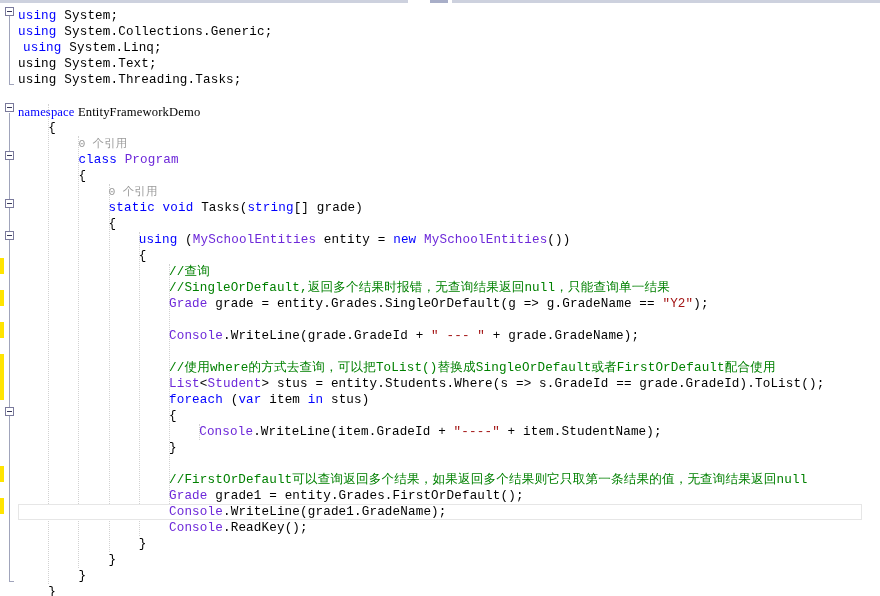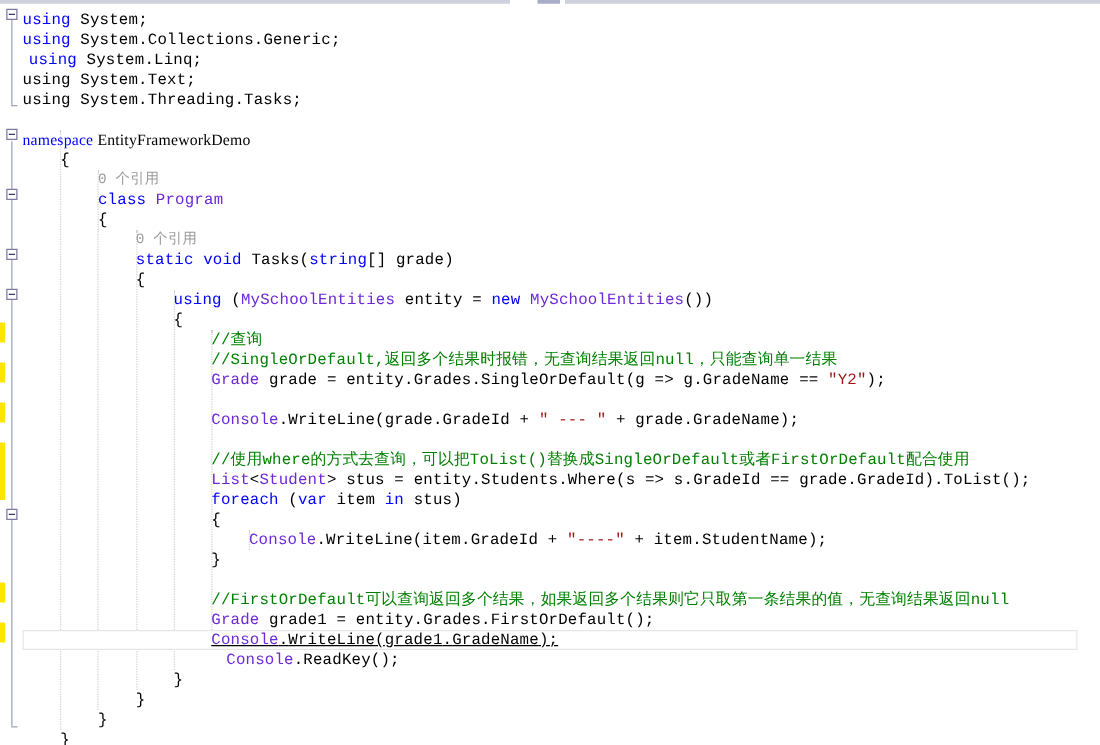--- a/index.html
+++ b/index.html
@@ -200,21 +200,21 @@
         <div class="line" style="top: 340px; left: 151px;"></div>
         <div class="line" style="top: 356px; left: 151px;"><span class="cmt">//使用where的方式去查询，可以把ToList()替换成SingleOrDefault或者FirstOrDefault配合使用</span></div>
         <div class="line" style="top: 372px; left: 151px;"><span class="type">List</span>&lt;<span class="type">Student</span>&gt; <span class="plain">stus</span> = <span class="plain">entity</span>.<span class="plain">Students</span>.<span class="plain">Where</span>(<span class="plain">s</span> =&gt; <span class="plain">s</span>.<span class="plain">GradeId</span> == <span class="plain">grade</span>.<span class="plain">GradeId</span>).<span class="plain">ToList</span>();</div>
         <div class="line" style="top: 388px; left: 151px; text-align: center;"><span class="kw">foreach</span> (<span class="kw">var</span> <span class="plain">item</span> <span class="kw">in</span> <span class="plain">stus</span>)</div>
         <div class="line" style="top: 404px; left: 151px;">{</div>
         <div class="line" style="top: 420px; left: 181.2px;"><span class="type">Console</span>.<span class="plain">WriteLine</span>(<span class="plain">item</span>.<span class="plain">GradeId</span> + <span class="str">"----"</span> + <span class="plain">item</span>.<span class="plain">StudentName</span>);</div>
         <div class="line" style="top: 436px; left: 151px;">}</div>
         <div class="line" style="top: 452px; left: 151px;"></div>
         <div class="line" style="top: 468px; left: 151px;"><span class="cmt">//FirstOrDefault可以查询返回多个结果，如果返回多个结果则它只取第一条结果的值，无查询结果返回null</span></div>
         <div class="line" style="top: 484px; left: 151px;"><span class="type">Grade</span> <span class="plain">grade1</span> = <span class="plain">entity</span>.<span class="plain">Grades</span>.<span class="plain">FirstOrDefault</span>();</div>
-        <div class="line" style="top: 500px; left: 151px; text-decoration: underline;"><span class="type">Console</span>.<span class="plain">WriteLine</span>(<span class="plain">grade1</span>.<span class="plain">GradeName</span>);</div>
-        <div class="line" style="top: 516px; left: 163px;"><span class="type">Console</span>.<span class="plain">ReadKey</span>();</div>
+        <div class="line" style="top: 500px; left: 151px;"><span class="type">Console</span>.<span class="plain">WriteLine</span>(<span class="plain">grade1</span>.<span class="plain">GradeName</span>);</div>
+        <div class="line" style="top: 516px; left: 151px;"><span class="type">Console</span>.<span class="plain">ReadKey</span>();</div>
         <div class="line" style="top: 532px; left: 120.8px;">}</div>
         <div class="line" style="top: 548px; left: 90.6px;">}</div>
         <div class="line" style="top: 564px; left: 60.4px;">}</div>
         <div class="line" style="top: 580px; left: 30.2px;">}</div>
       </div>
   </div>
 </div>
 
 </body></html>

